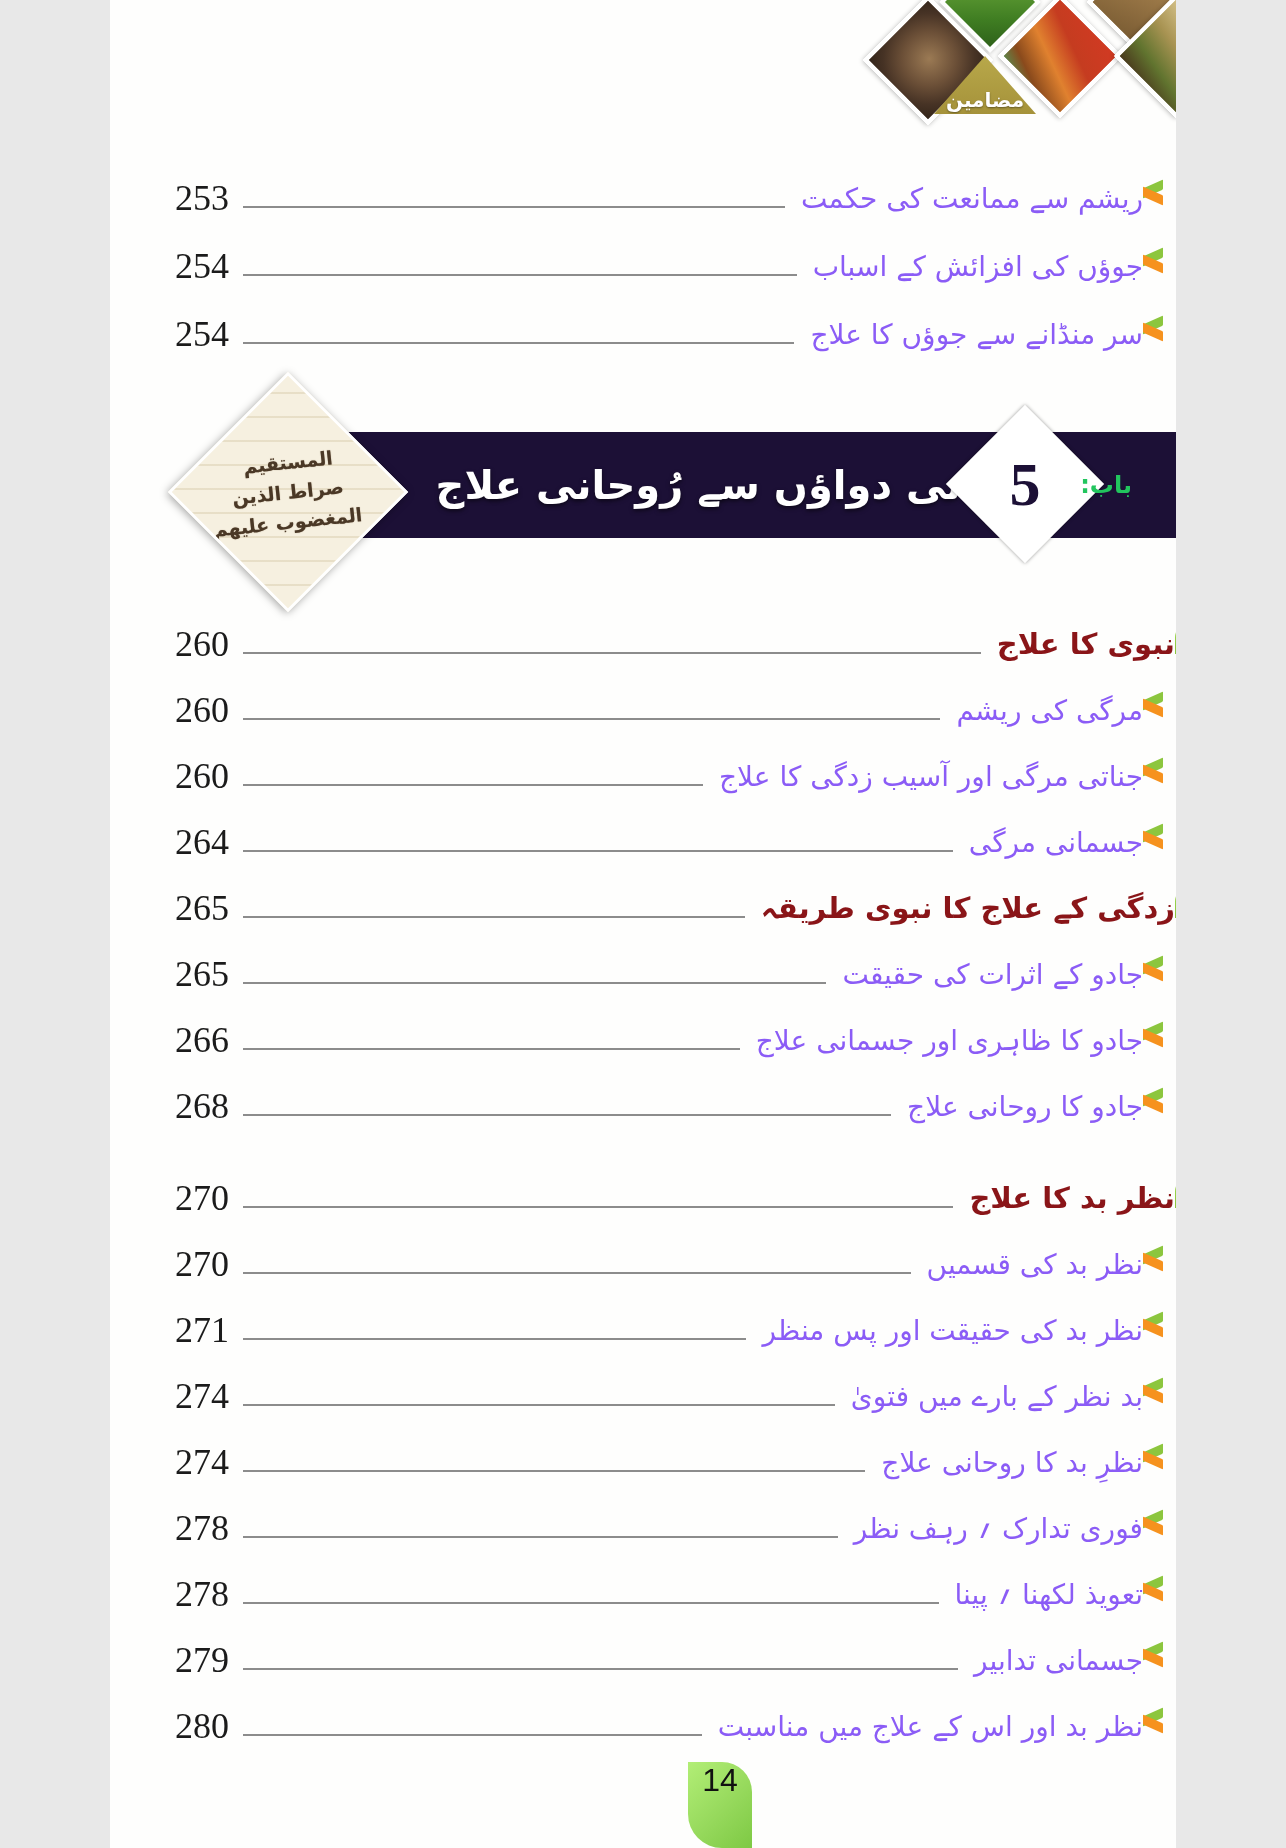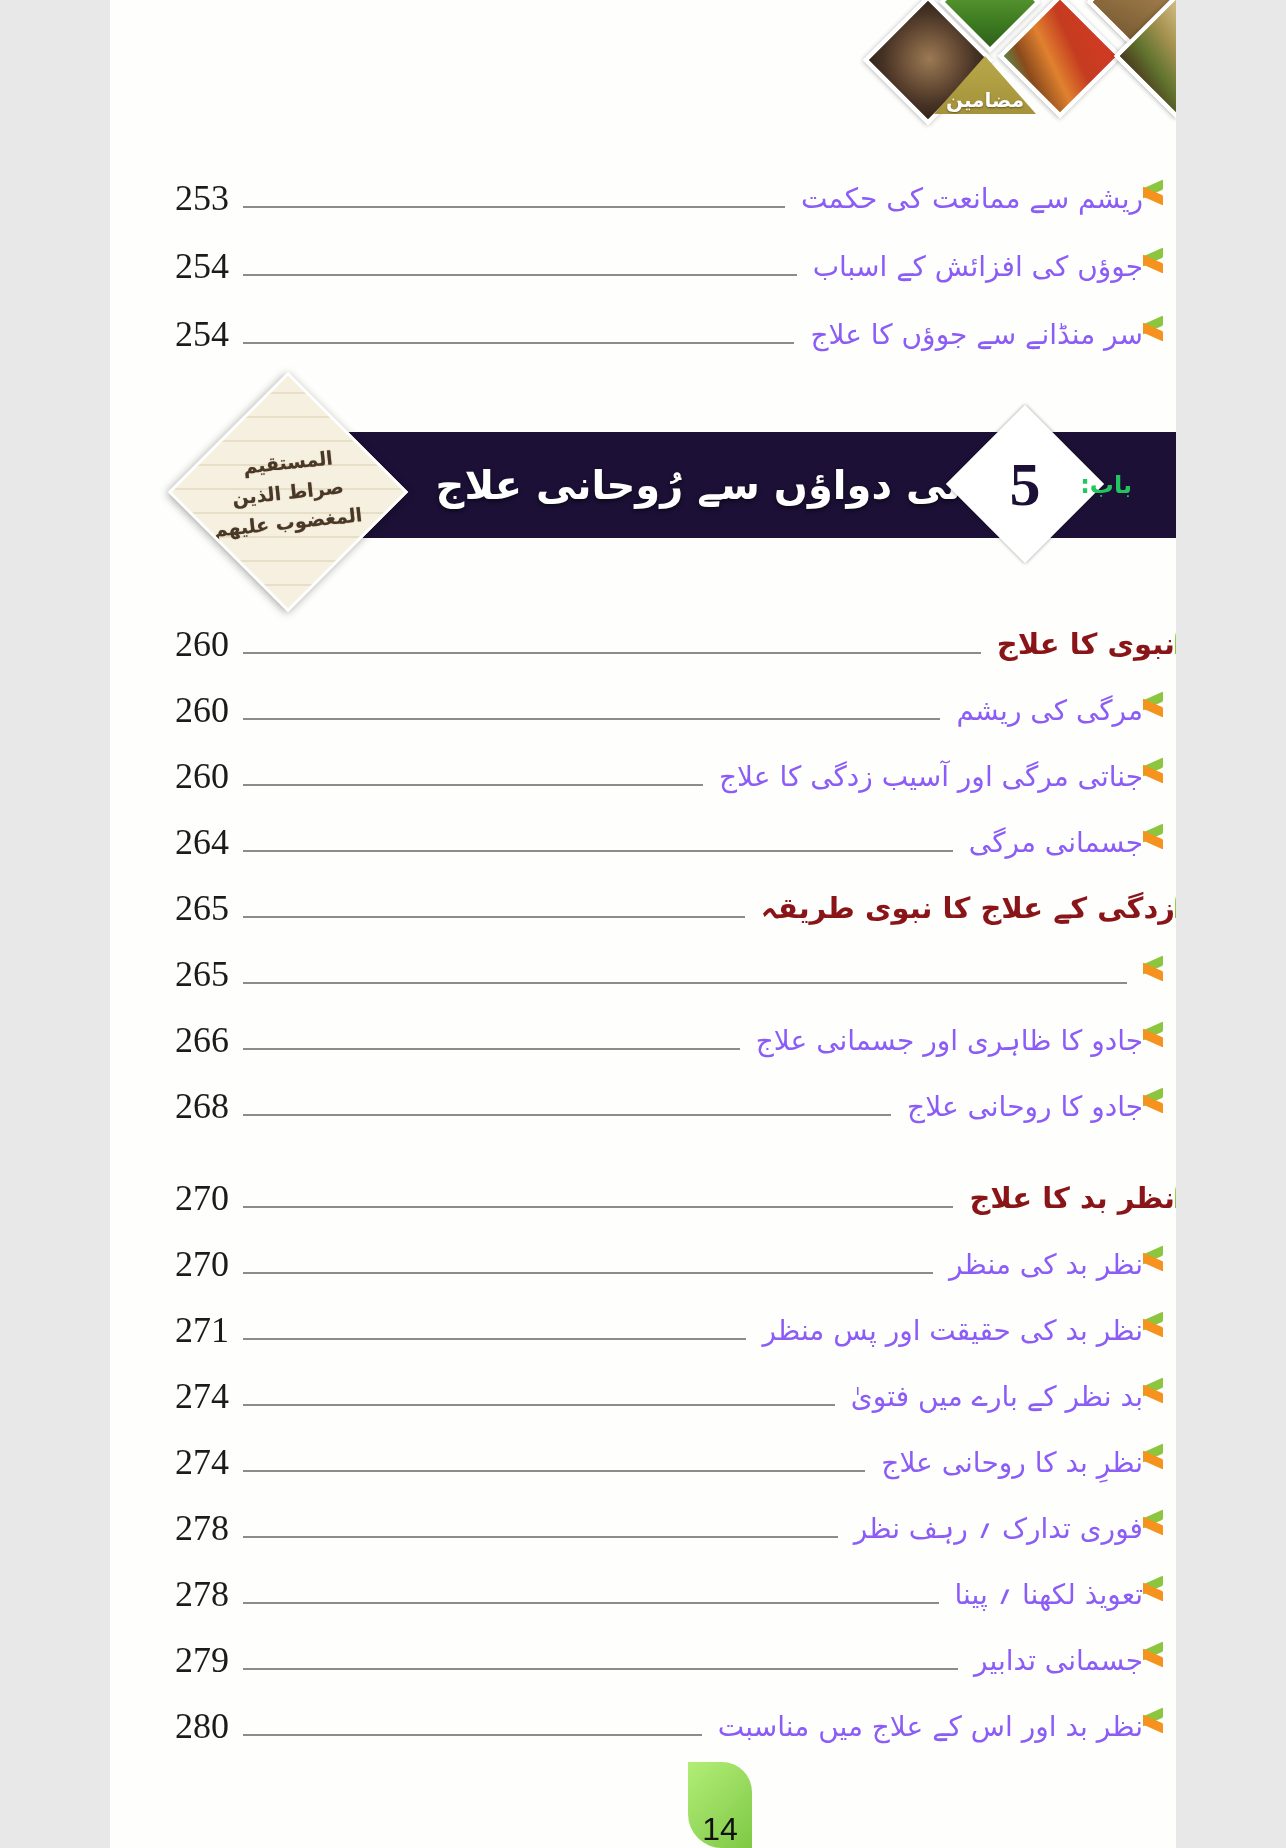--- a/index.html
+++ b/index.html
@@ -71,21 +71,21 @@
   .chev i{display:block;height:10px;border-radius:1px;}
   .chev .ct{background:var(--bullet-green,#8cc63e);transform:skewY(-24deg);}
   .chev .cb{background:var(--bullet-orange,#f6921e);transform:skewY(24deg);margin-top:-3px;}
   .leaf{width:30px;height:30px;margin:0 0 10px 0;border-radius:45% 0 45% 0;
         background:linear-gradient(135deg,#a2dd55 0%,var(--bullet-green,#8cc63e) 45%,#6fae2c 100%);}
 
   
   .badge{position:absolute;left:578px;top:1762px;width:64px;height:86px;
          border-radius:0 30px 0 34px;
          background:linear-gradient(135deg,#b2ee76 0%,var(--badge-green,#96d95c) 55%,#7ec944 100%);
-         display:flex;align-items:flex-end;justify-content:center;
+         display:flex;align-items:flex-start;justify-content:center;
          font-family:"Liberation Sans",sans-serif;font-size:32px;color:#111;}
 </style>
 </head>
 <body>
 
 <div class="page">
 
   <div class="diamond d-coin"></div>
   <div class="diamond d-herbs"></div>
   <div class="diamond d-honey"></div>
@@ -178,20 +178,21 @@
       </div>
       <div class="row main">
         <span class="pnum">265</span>
         <span class="leader"></span>
         <span class="title">زدگی کے علاج کا نبوی طریقہ</span>
         <span class="bullet leaf"></span>
       </div>
       <div class="row">
         <span class="pnum">265</span>
         <span class="leader"></span>
+        <span class="title">جادو کے اثرات کی حقیقت</span>
         <span class="bullet chev">
           <i class="ct"></i>
           <i class="cb"></i>
         </span>
       </div>
       <div class="row">
         <span class="pnum">266</span>
         <span class="leader"></span>
         <span class="title">جادو کا ظاہری اور جسمانی علاج</span>
         <span class="bullet chev">
@@ -210,21 +211,21 @@
       </div>
       <div class="row main gap">
         <span class="pnum">270</span>
         <span class="leader"></span>
         <span class="title">نظر بد کا علاج</span>
         <span class="bullet leaf"></span>
       </div>
       <div class="row">
         <span class="pnum">270</span>
         <span class="leader"></span>
-        <span class="title">نظر بد کی منظر</span>
+        <span class="title">نظر بد کی قسمیں</span>
         <span class="bullet chev">
           <i class="ct"></i>
           <i class="cb"></i>
         </span>
       </div>
       <div class="row">
         <span class="pnum">271</span>
         <span class="leader"></span>
         <span class="title">نظر بد کی حقیقت اور پس منظر</span>
         <span class="bullet chev">

